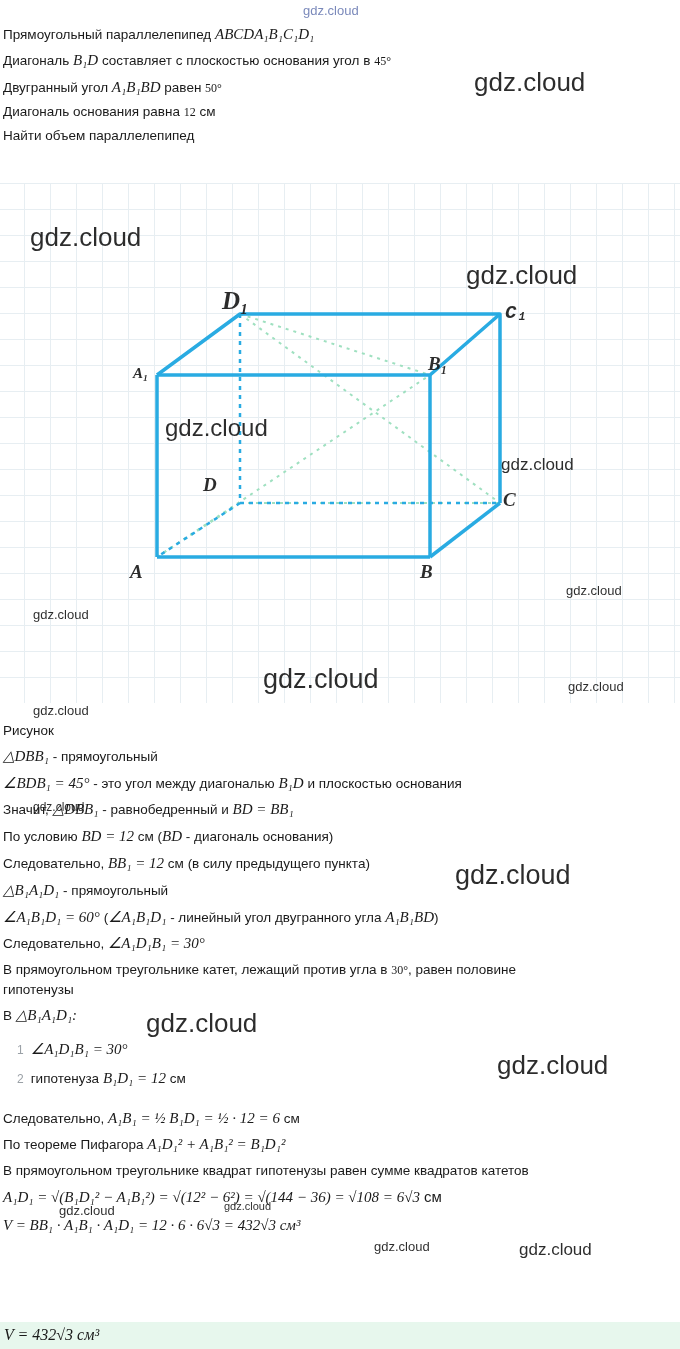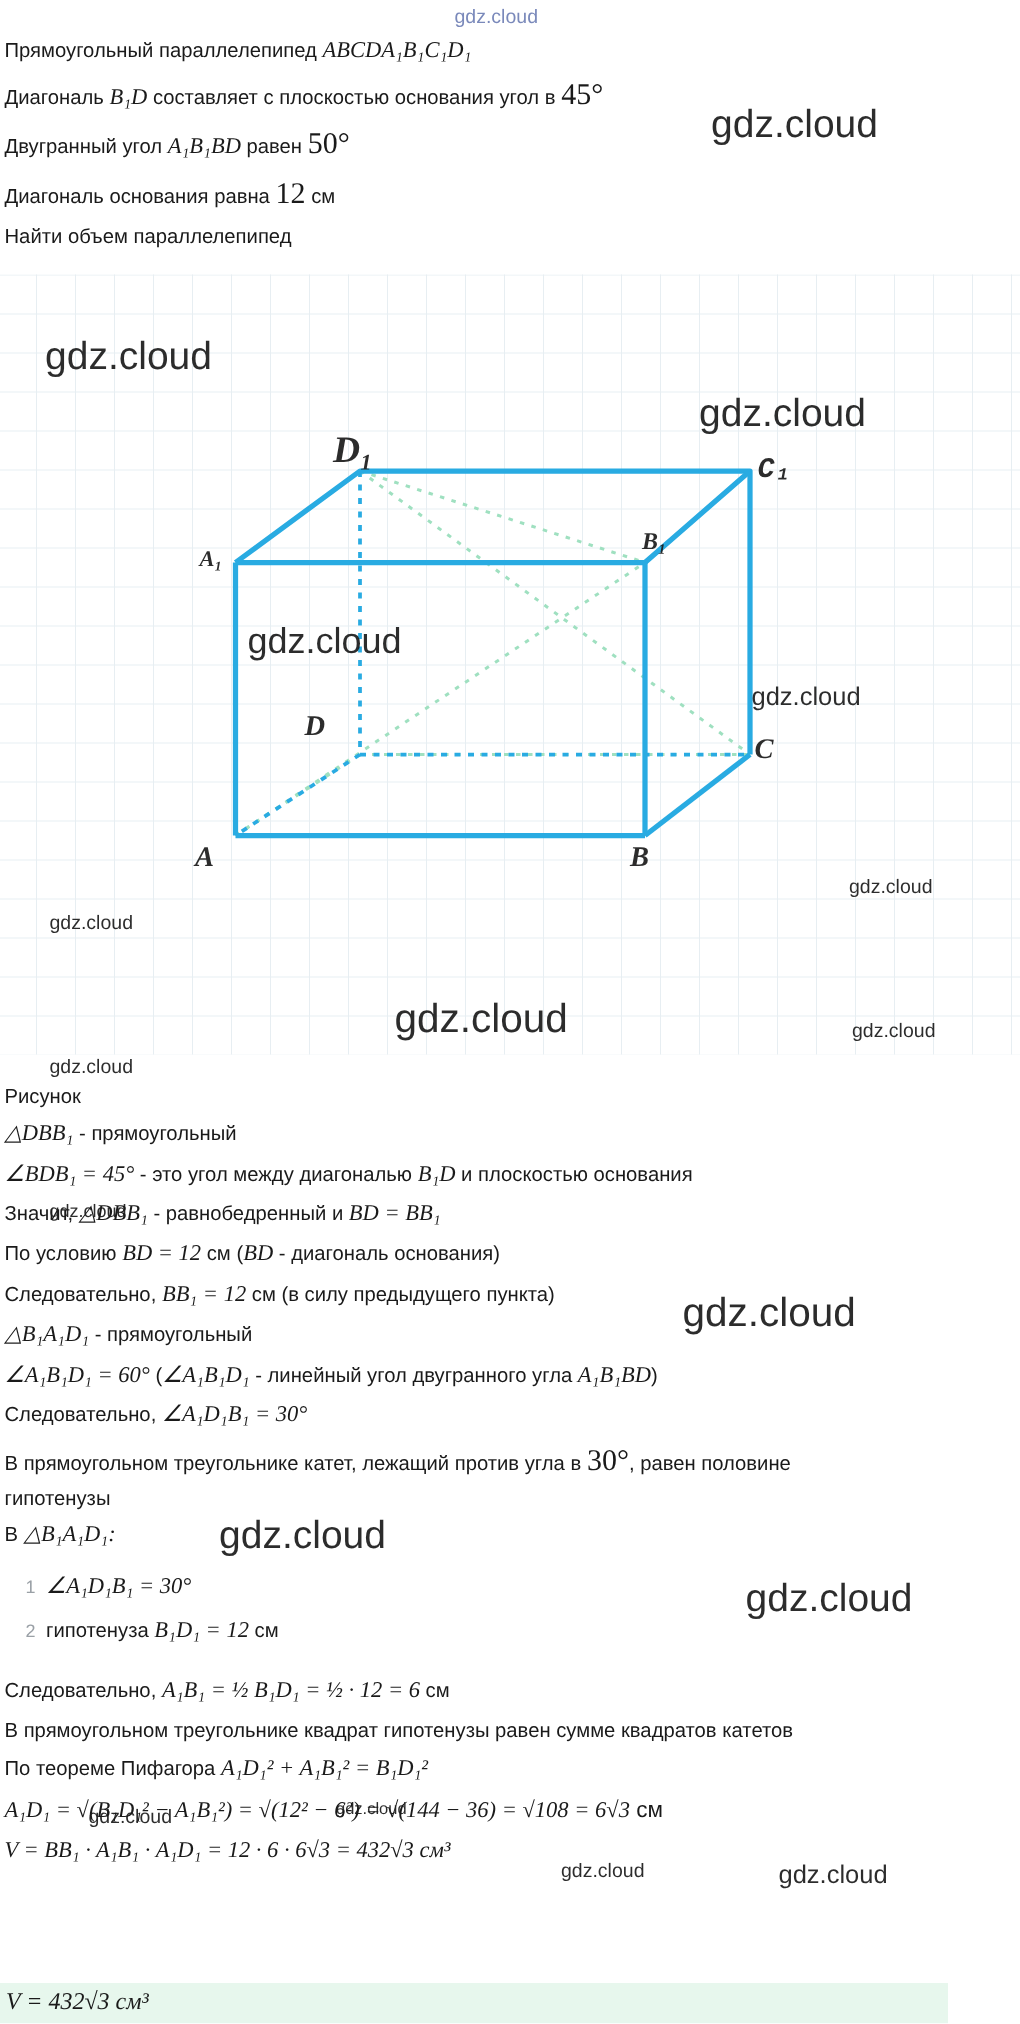--- a/index.html
+++ b/index.html
@@ -24,42 +24,42 @@
     white-space: nowrap;
     pointer-events: none;
     opacity: 0.92;
   }
   .wm.blue { color: #6f7fb5; }
 
   
   .statement { position: absolute; left: 3px; top: 24px; width: 660px; }
   .line { margin: 0 0 6px 0; line-height: 1.35; }
   .math { font-family: "Liberation Serif", serif; font-style: italic; font-size: 15px; }
-  .mathup { font-family: "Liberation Serif", serif; font-style: normal; font-size: 20px; }
+  .mathup { font-family: "Liberation Serif", serif; font-style: normal; font-size: 12px; }
 
   
   .figure {
     position: absolute;
     left: 0; top: 183px;
     width: 680px; height: 520px;
     background-image:
       linear-gradient(to right, #e7eef2 1px, transparent 1px),
       linear-gradient(to bottom, #e7eef2 1px, transparent 1px);
     background-size: 26px 26px;
     background-position: -2px 0;
   }
   .figure svg { position: absolute; left: 0; top: 0; }
 
   
   .solution { position: absolute; left: 3px; top: 722px; width: 674px; }
   .sline { margin: 0 0 7px 0; line-height: 1.32; }
   .numrow { display: flex; align-items: baseline; gap: 7px; margin: 0 0 6px 14px; }
   .numrow .n { color: #9aa0a6; font-size: 12px; }
   .final {
-    position: absolute; left: 0; bottom: 0; width: 632px;
+    position: absolute; left: 0; bottom: 0; width: 680px;
     background: #e7f7ed; padding: 4px 4px 5px 4px;
   }
 </style>
 </head>
 <body>
 
 <div class="page">
 
   <div class="statement">
     <p class="line">
@@ -100,21 +100,21 @@
         <line x1="430" y1="192" x2="430" y2="374"></line>
         <line x1="157" y1="192" x2="157" y2="374"></line>
         <line x1="157" y1="374" x2="430" y2="374"></line>
         <line x1="430" y1="374" x2="500" y2="320"></line>
       </g>
     </svg>
 
     <div class="wm" style="left:222px;top:104px;font-size:25px;font-weight:bold;font-family:'Liberation Serif',serif;font-style:italic;">D₁</div>
     <div class="wm" style="left:505px;top:119px;font-size:19px;font-weight:bold;font-family:Liberation Mono, monospace;font-style:italic;">C₁</div>
     <div class="wm" style="left:133px;top:182px;font-size:15px;font-weight:bold;font-family:'Liberation Serif',serif;font-style:italic;">A₁</div>
-    <div class="wm" style="left:428px;top:170px;font-size:16px;font-weight:bold;font-family:'Liberation Serif',serif;font-style:italic;">B₁</div>
+    <div class="wm" style="left:428px;top:170px;font-size:19px;font-weight:bold;font-family:'Liberation Serif',serif;font-style:italic;">B₁</div>
     <div class="wm" style="left:203px;top:291px;font-size:19px;font-weight:bold;font-family:'Liberation Serif',serif;font-style:italic;">D</div>
     <div class="wm" style="left:503px;top:306px;font-size:19px;font-weight:bold;font-family:'Liberation Serif',serif;font-style:italic;">C</div>
     <div class="wm" style="left:130px;top:378px;font-size:19px;font-weight:bold;font-family:'Liberation Serif',serif;font-style:italic;">A</div>
     <div class="wm" style="left:420px;top:378px;font-size:19px;font-weight:bold;font-family:'Liberation Serif',serif;font-style:italic;">B</div>
   </div>
 
   <div class="solution">
     <p class="sline">Рисунок</p>
     <p class="sline">
       <span class="math">△DBB₁</span><span> - прямоугольный</span>
@@ -151,24 +151,24 @@
       <span class="n">1</span>
       <span class="math">∠A₁D₁B₁ = 30°</span>
     </div>
     <div class="numrow" style="margin-top:12px;">
       <span class="n">2</span>
       <span><span>гипотенуза </span><span class="math">B₁D₁ = 12</span><span> см</span></span>
     </div>
     <p class="sline" style="margin-top:22px;">
       <span>Следовательно, </span><span class="math">A₁B₁ = ½ B₁D₁ = ½ · 12 = 6</span><span> см</span>
     </p>
+    <p class="sline">
+      <span>По теореме Пифагора </span><span class="math">A₁D₁² + A₁B₁² = B₁D₁²</span>
+    </p>
     <p class="sline">В прямоугольном треугольнике квадрат гипотенузы равен сумме квадратов катетов</p>
-    <p class="sline">
-      <span>По теореме Пифагора </span><span class="math">A₁D₁² + A₁B₁² = B₁D₁²</span>
-    </p>
     <p class="sline" style="font-size:15px;">
       <span class="math">A₁D₁ = √(B₁D₁² − A₁B₁²) = √(12² − 6²) = √(144 − 36) = √108 = 6√3</span><span> см</span>
     </p>
     <p class="sline" style="font-size:15px;">
       <span class="math">V = BB₁ · A₁B₁ · A₁D₁ = 12 · 6 · 6√3 = 432√3 см³</span>
     </p>
   </div>
 
   <div class="final">
     <span class="math" style="font-size:16px;">V = 432√3 см³</span>

